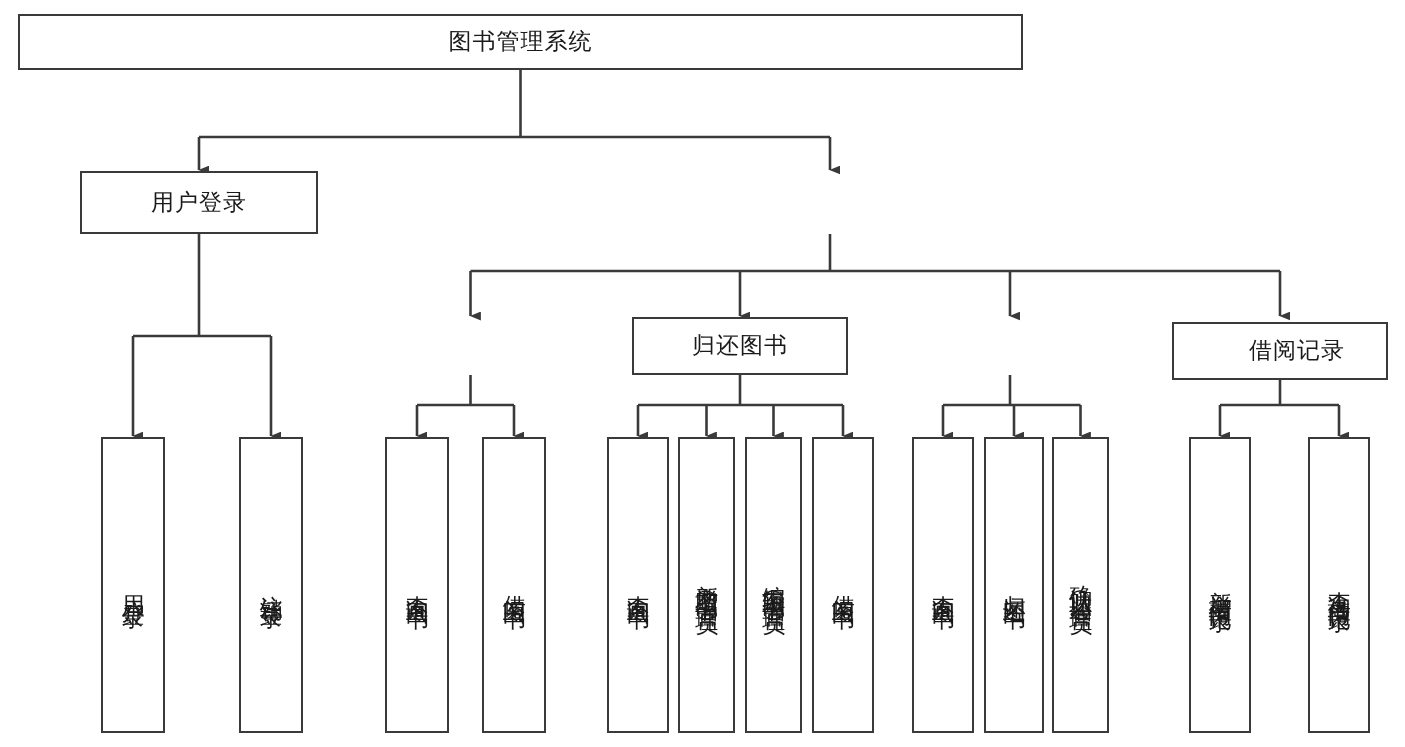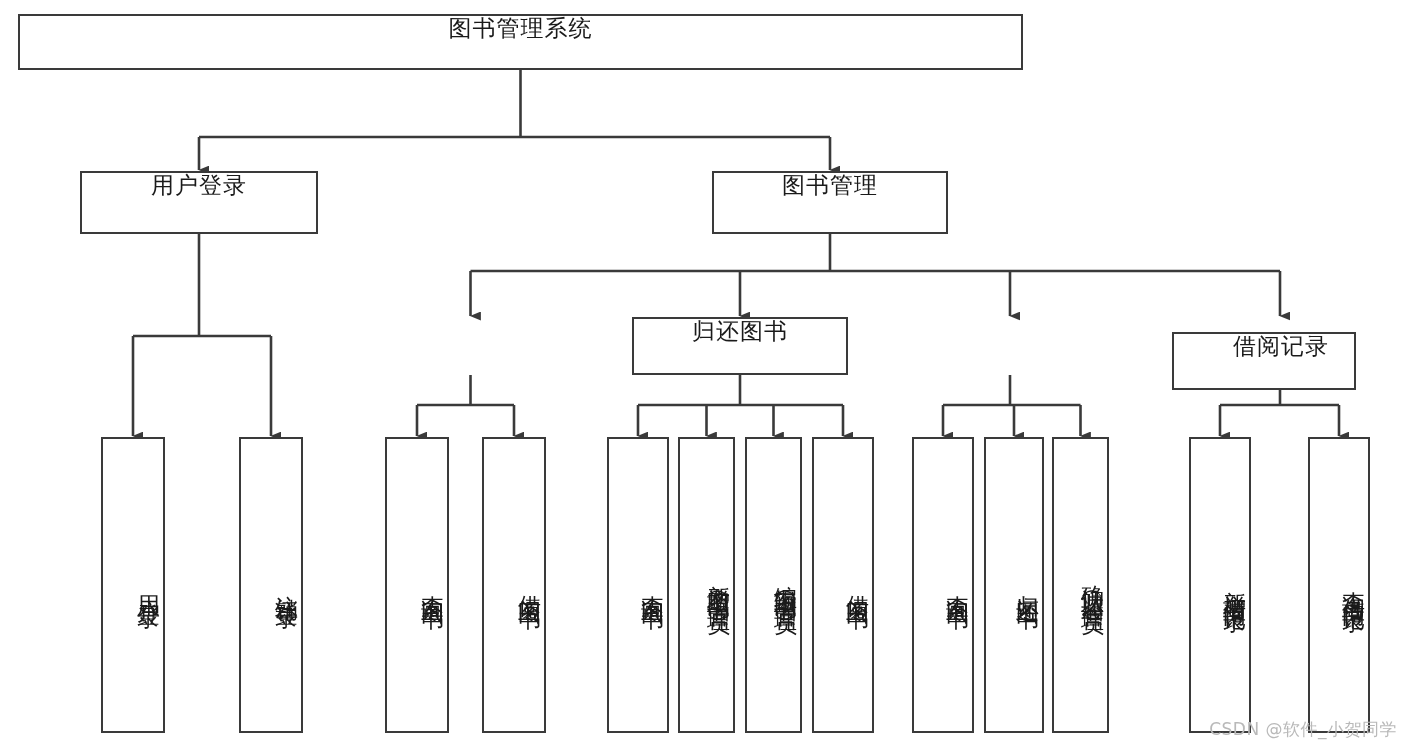--- a/index.html
+++ b/index.html
@@ -26,21 +26,21 @@
     width: 1405px;
     height: 747px;
     pointer-events: none;
   }
   .node {
     position: absolute;
     box-sizing: border-box;
     background: #ffffff;
     border: 2.5px solid #3a3a3a;
     display: flex;
-    align-items: flex-start;
+    align-items: center;
     justify-content: center;
     overflow: hidden;
   }
   .node.horizontal {
     font-size: 23px;
     line-height: 1.1;
     color: #1a1a1a;
     letter-spacing: 1px;
     white-space: nowrap;
   }
@@ -116,28 +116,25 @@
       </g>
   </svg>
 
   <div class="node horizontal" style="left: 18px; top: 14px; width: 1005px; height: 56px;">
     <span class="node-label">图书管理系统</span>
   </div>
 
   <div class="node horizontal" style="left: 80px; top: 171px; width: 238px; height: 63px;">
     <span class="node-label">用户登录</span>
   </div>
-  <div class="node horizontal" style="left: 712px; top: 171px; width: 236px; height: 63px;">
-    <span class="node-label">图书管理</span>
-  </div>
 
   <div class="node horizontal" style="left: 632px; top: 317px; width: 216px; height: 58px;">
     <span class="node-label">归还图书</span>
   </div>
-  <div class="node horizontal" style="left: 1172px; top: 332px; width: 184px; height: 58px; padding-left: 34px;">
+  <div class="node horizontal" style="left: 1172px; top: 322px; width: 216px; height: 58px; padding-left: 34px;">
     <span class="node-label">借阅记录</span>
   </div>
 
   <div class="node vertical" style="left: 101px; top: 437px; width: 64px; height: 296px;">
     <span class="node-label">用户登录</span>
   </div>
   <div class="node vertical" style="left: 239px; top: 437px; width: 64px; height: 296px;">
     <span class="node-label">注销登录</span>
   </div>
   <div class="node vertical" style="left: 385px; top: 437px; width: 64px; height: 296px;">
@@ -167,14 +164,13 @@
   <div class="node vertical" style="left: 1052px; top: 437px; width: 57px; height: 296px;">
     <span class="node-label">确认归还（管理员）</span>
   </div>
   <div class="node vertical" style="left: 1189px; top: 437px; width: 62px; height: 296px;">
     <span class="node-label">新增借阅记录</span>
   </div>
   <div class="node vertical" style="left: 1308px; top: 437px; width: 62px; height: 296px;">
     <span class="node-label">查询借阅记录</span>
   </div>
 
-  <div class="watermark">CSDN @软件_小贺同学</div>
 </div>
 
 </body></html>

